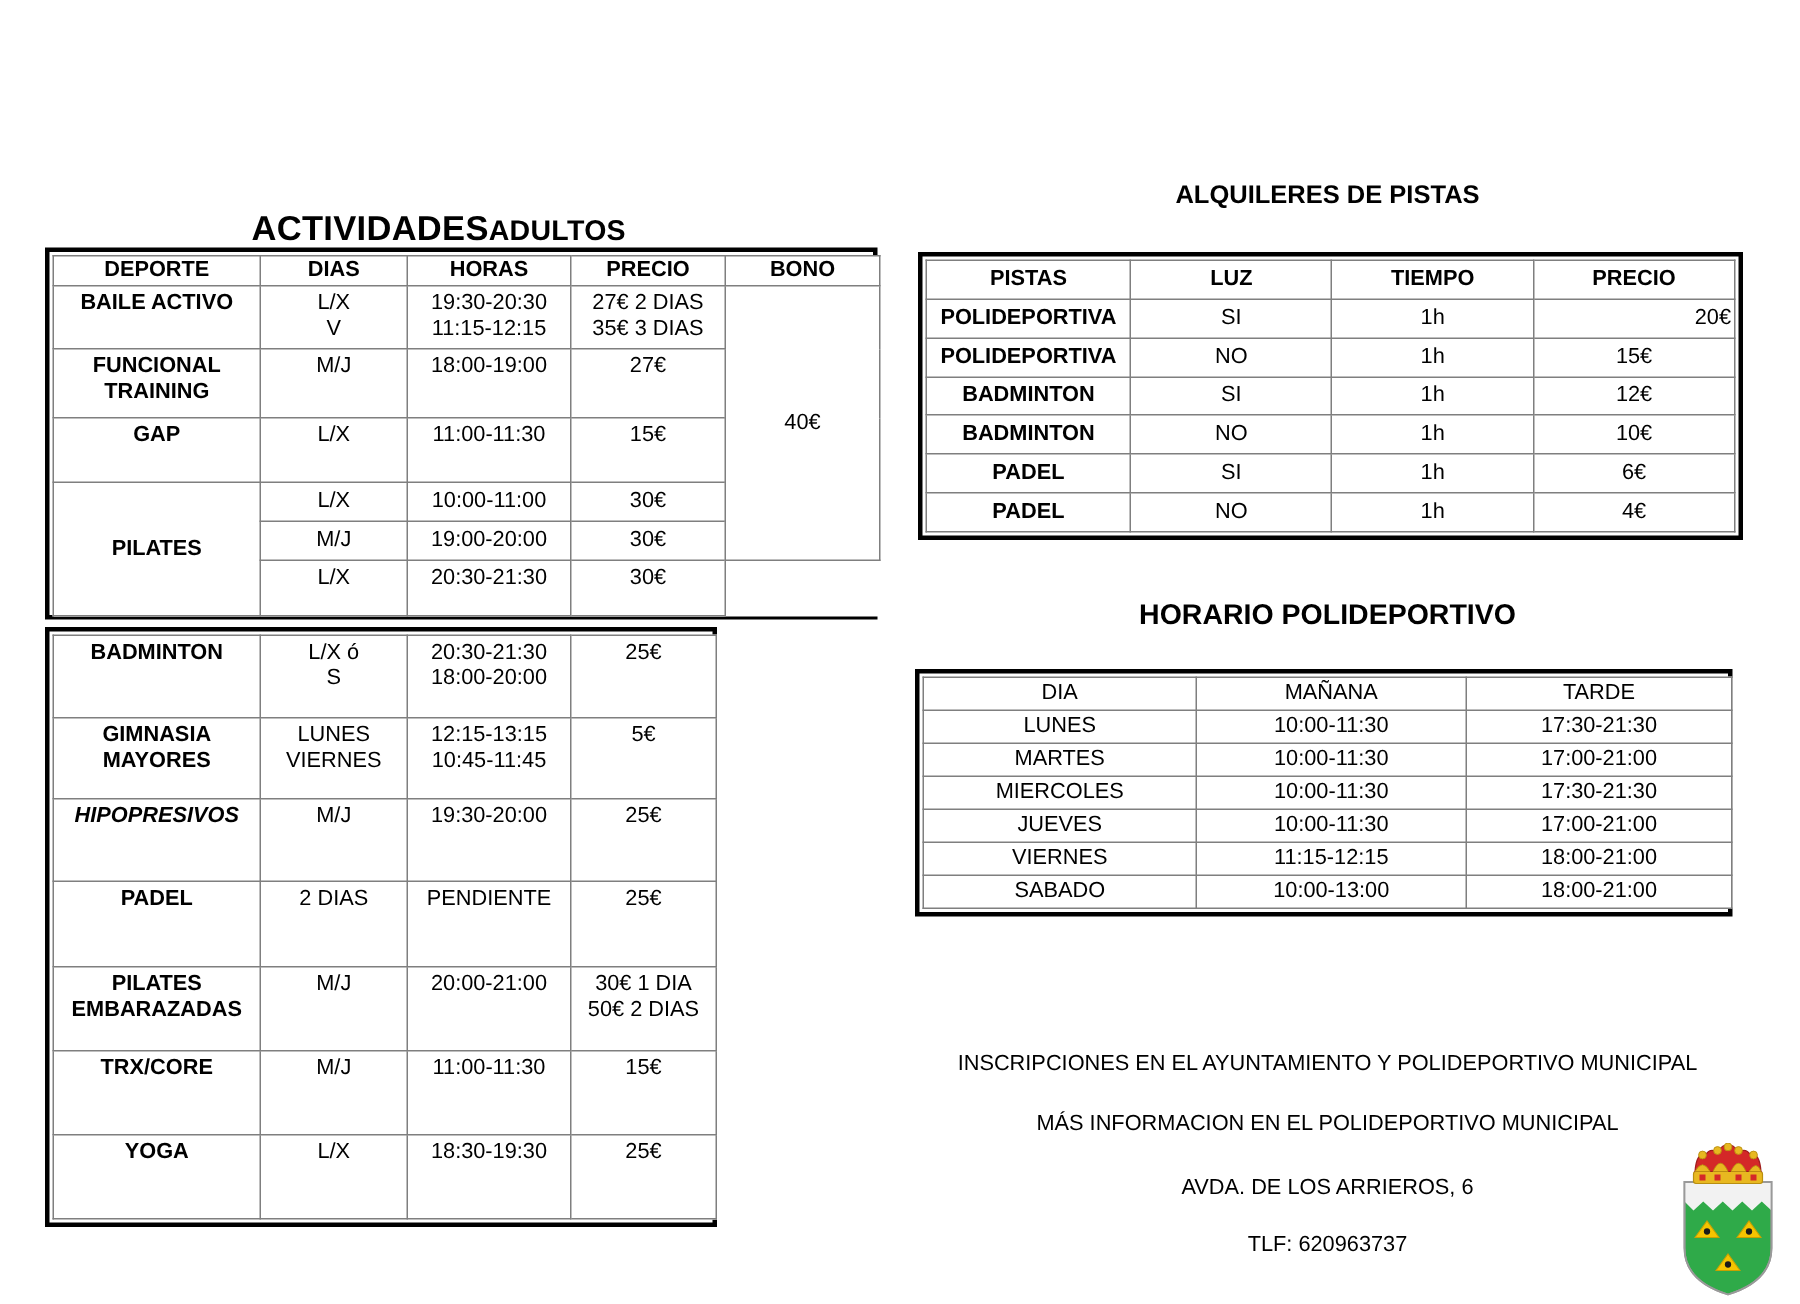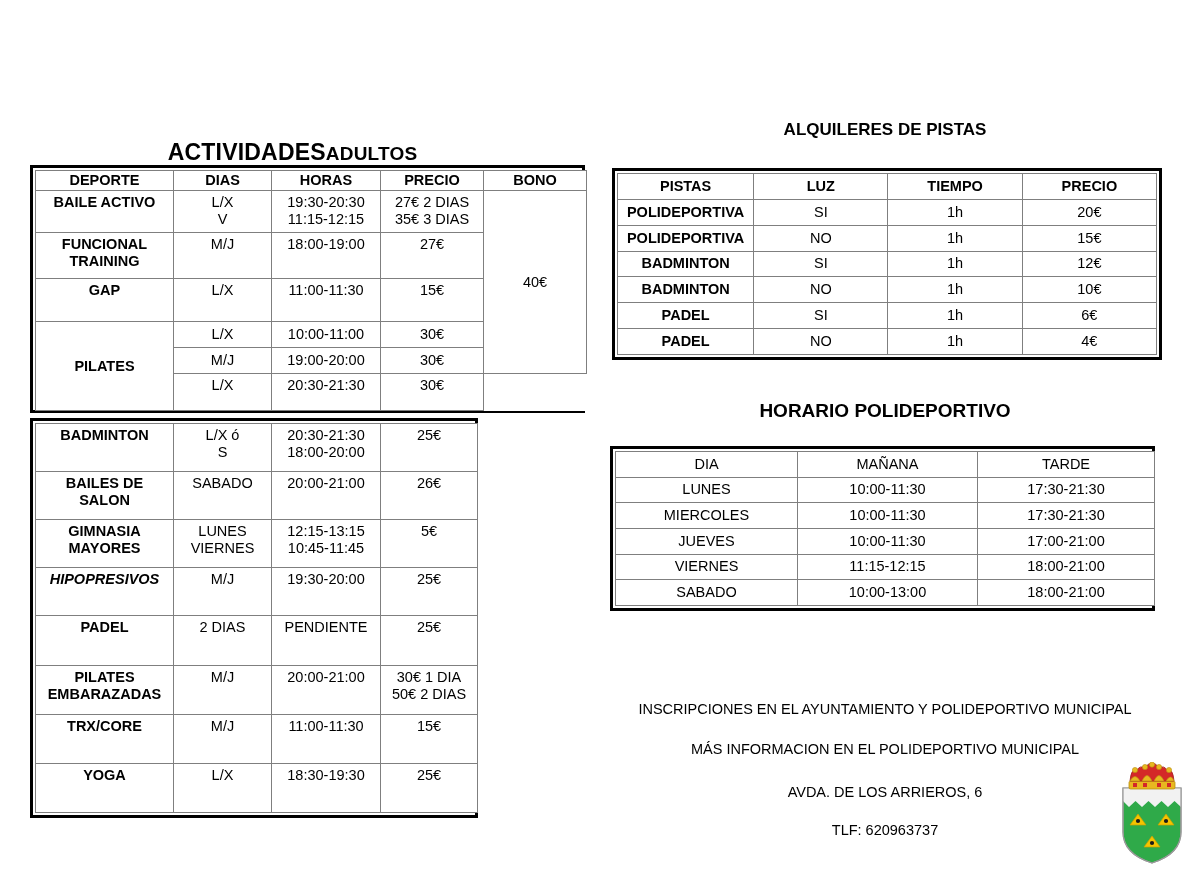--- a/index.html
+++ b/index.html
@@ -191,27 +191,20 @@
     <tbody id="act-bot-body">
         <tr style="height: 44px;">
           <td class="b top" style="white-space: pre-line;">BADMINTON</td>
           <td class="top" style="white-space: pre-line;">L/X  ó
 S</td>
           <td class="top" style="white-space: pre-line;">20:30-21:30
 18:00-20:00</td>
           <td class="top" style="white-space: pre-line;">25€</td>
         </tr>
         <tr style="height: 44px;">
-          <td class="b top" style="white-space: pre-line;">BAILES DE
-SALON</td>
-          <td class="top" style="white-space: pre-line;">SABADO</td>
-          <td class="top" style="white-space: pre-line;">20:00-21:00</td>
-          <td class="top" style="white-space: pre-line;">26€</td>
-        </tr>
-        <tr style="height: 44px;">
           <td class="b top" style="white-space: pre-line;">GIMNASIA
 MAYORES</td>
           <td class="top" style="white-space: pre-line;">LUNES
 VIERNES</td>
           <td class="top" style="white-space: pre-line;">12:15-13:15
 10:45-11:45</td>
           <td class="top" style="white-space: pre-line;">5€</td>
         </tr>
         <tr style="height: 44px;">
           <td class="b top" style="white-space: pre-line; font-style: italic;">HIPOPRESIVOS</td>
@@ -263,21 +256,21 @@
         <td class="hdr">LUZ</td>
         <td class="hdr">TIEMPO</td>
         <td class="hdr">PRECIO</td>
       </tr>
     </tbody>
     <tbody id="alq-body">
         <tr>
           <td class="b" style="white-space: pre-line;">POLIDEPORTIVA</td>
           <td style="white-space: pre-line;">SI</td>
           <td style="white-space: pre-line;">1h</td>
-          <td style="white-space: pre-line;">20€</td>
+          <td style="white-space: pre-line; text-align: right;">20€</td>
         </tr>
         <tr>
           <td class="b" style="white-space: pre-line;">POLIDEPORTIVA</td>
           <td style="white-space: pre-line;">NO</td>
           <td style="white-space: pre-line;">1h</td>
           <td style="white-space: pre-line;">15€</td>
         </tr>
         <tr>
           <td class="b" style="white-space: pre-line;">BADMINTON</td>
           <td style="white-space: pre-line;">SI</td>
@@ -318,20 +311,25 @@
         <td>DIA</td>
         <td>MAÑANA</td>
         <td>TARDE</td>
       </tr>
     </tbody>
     <tbody id="hor-body">
         <tr>
           <td style="white-space: pre-line;">LUNES</td>
           <td style="white-space: pre-line;">10:00-11:30</td>
           <td style="white-space: pre-line;">17:30-21:30</td>
+        </tr>
+        <tr>
+          <td style="white-space: pre-line;">MARTES</td>
+          <td style="white-space: pre-line;">10:00-11:30</td>
+          <td style="white-space: pre-line;">17:00-21:00</td>
         </tr>
         <tr>
           <td style="white-space: pre-line;">MIERCOLES</td>
           <td style="white-space: pre-line;">10:00-11:30</td>
           <td style="white-space: pre-line;">17:30-21:30</td>
         </tr>
         <tr>
           <td style="white-space: pre-line;">JUEVES</td>
           <td style="white-space: pre-line;">10:00-11:30</td>
           <td style="white-space: pre-line;">17:00-21:00</td>

